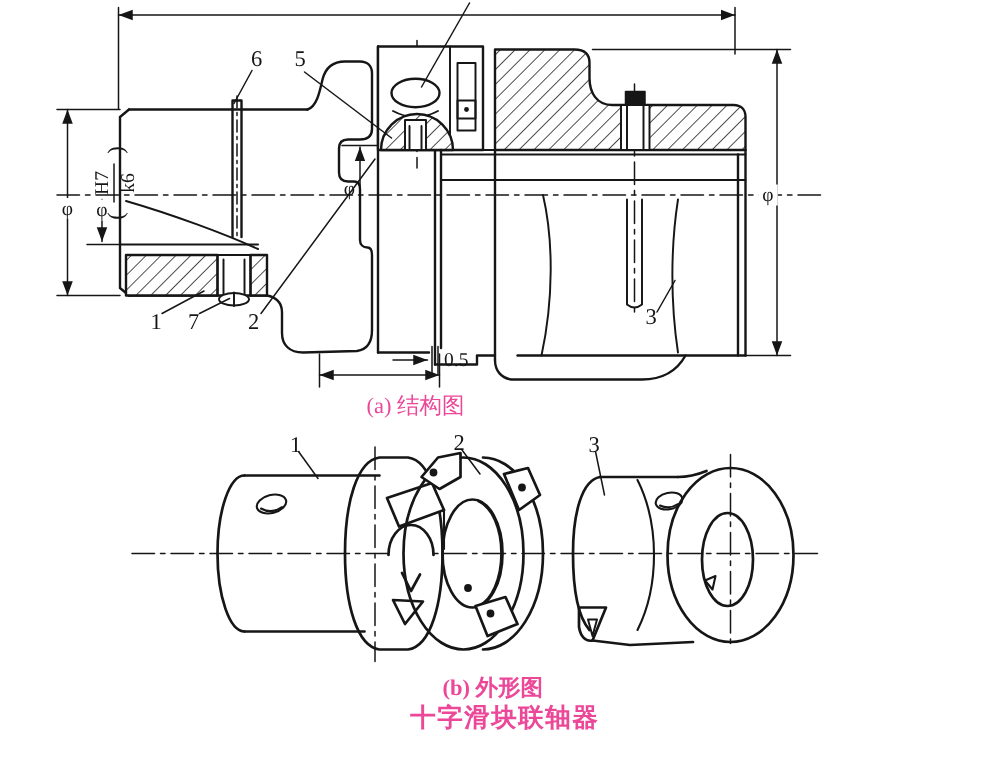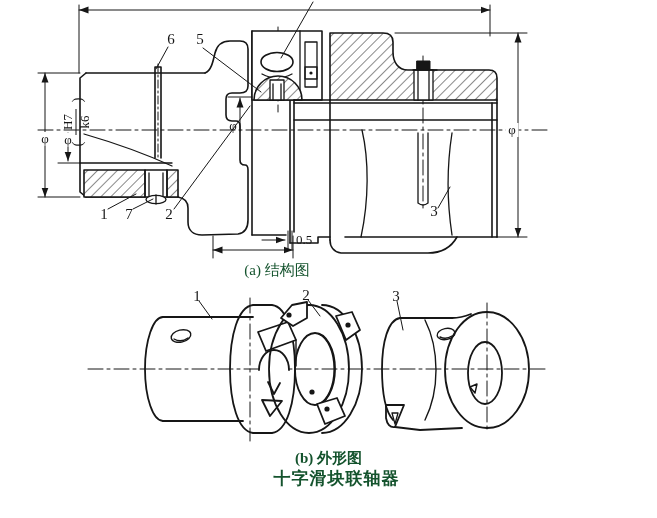--- a/index.html
+++ b/index.html
@@ -1,20 +1,20 @@
 <!DOCTYPE html>
 <html><head>
 <meta charset="utf-8">
 <style>
   html,body{margin:0;padding:0;background:#ffffff;}
   .page{position:relative;width:657px;height:518px;background:#ffffff;overflow:hidden;
         font-family:"Liberation Serif", serif;color:#161616;}
   .page svg{position:absolute;left:0;top:0;}
   svg text{font-family:"Liberation Serif", serif;fill:#161616;}
-  .cap{position:absolute;white-space:nowrap;color:#14532d;}
+  .cap{position:absolute;white-space:nowrap;color:#ec4899;}
   .cap-a{left:0;width:554px;top:261px;text-align:center;font-size:15px;}
   .cap-b{left:0;width:657px;top:449px;text-align:center;font-size:15px;font-weight:bold;}
   .cap-title{left:0;width:575px;top:467px;text-align:center;text-indent:98px;
              font-size:17px;font-weight:bold;letter-spacing:1px;}
   .cap-legend{left:0;width:657px;top:493px;text-align:center;font-size:15.5px;font-weight:bold;}
 </style>
 </head>
 <body>
 
 <div class="page">

